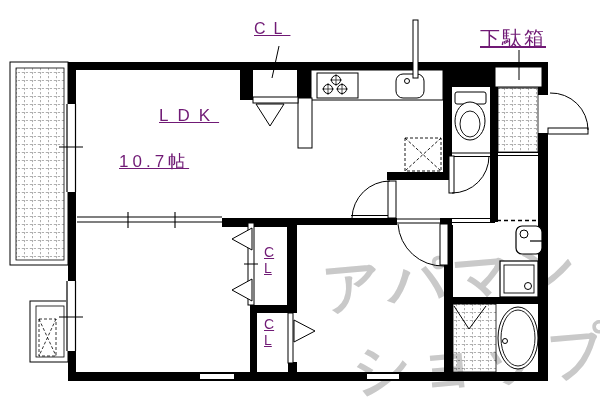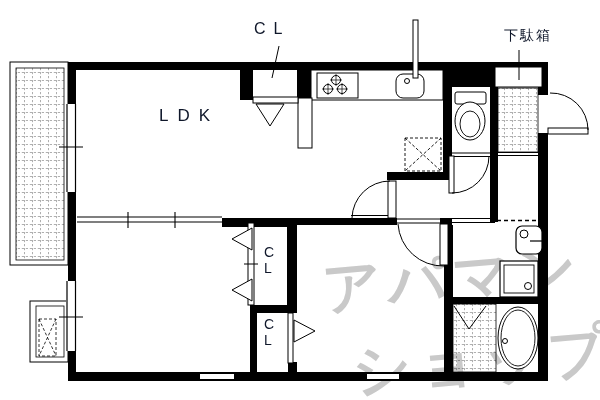--- a/index.html
+++ b/index.html
@@ -1,19 +1,19 @@
 <!DOCTYPE html>
 <html><head>
 <meta charset="utf-8">
 <style>
   html,body{margin:0;padding:0;background:#fff;}
   #stage{position:relative;width:600px;height:400px;background:#fff;overflow:hidden;
          font-family:"Liberation Sans","DejaVu Sans",sans-serif;}
   #plan-svg{position:absolute;left:0;top:0;z-index:2;}
-  .lbl{position:absolute;z-index:3;color:#0f172a;white-space:pre;line-height:1.15;}
+  .lbl{position:absolute;z-index:3;color:#701a75;white-space:pre;line-height:1.15;text-decoration:underline;}
   .wm{position:absolute;z-index:1;font-weight:bold;color:#c9c9c9;
       letter-spacing:6px;transform:rotate(-5deg);white-space:pre;}
 </style>
 </head>
 <body>
 
 <div id="stage">
 
   <div class="wm" style="left:322px;top:240px;font-size:58px;">アパマン</div>
   <div class="wm" style="left:352px;top:322px;font-size:58px;">ショップ</div>
@@ -173,19 +173,20 @@
       <path d="M454 306 L469 329 L486 306" fill="none" stroke="#000" stroke-width="1"></path>
     </g>
     <g>
       <ellipse cx="518" cy="338" rx="20" ry="31" fill="#fff" stroke="#000" stroke-width="1"></ellipse>
       <ellipse cx="518" cy="338" rx="17" ry="28" fill="none" stroke="#000" stroke-width="0.9"></ellipse>
       <circle cx="505" cy="341" r="2.5" fill="none" stroke="#000" stroke-width="1"></circle>
     </g>
   </svg>
 
   <div class="lbl" style="left:254px;top:20px;font-size:16px;letter-spacing:8px;">CL</div>
-  <div class="lbl" style="left:504px;top:27px;font-size:14px;letter-spacing:2px;">下駄箱</div>
+  <div class="lbl" style="left:480px;top:27px;font-size:20px;letter-spacing:2px;">下駄箱</div>
   <div class="lbl" style="left:131px;top:106px;font-size:17px;letter-spacing:9px;margin-left:28px;">LDK</div>
+  <div class="lbl" style="left:119px;top:152px;font-size:17px;letter-spacing:4px;">10.7帖</div>
   <div class="lbl" style="left:264px;top:244px;font-size:14px;">C
 L</div>
   <div class="lbl" style="left:264px;top:316px;font-size:14px;">C
 L</div>
 </div>
 
 </body></html>

